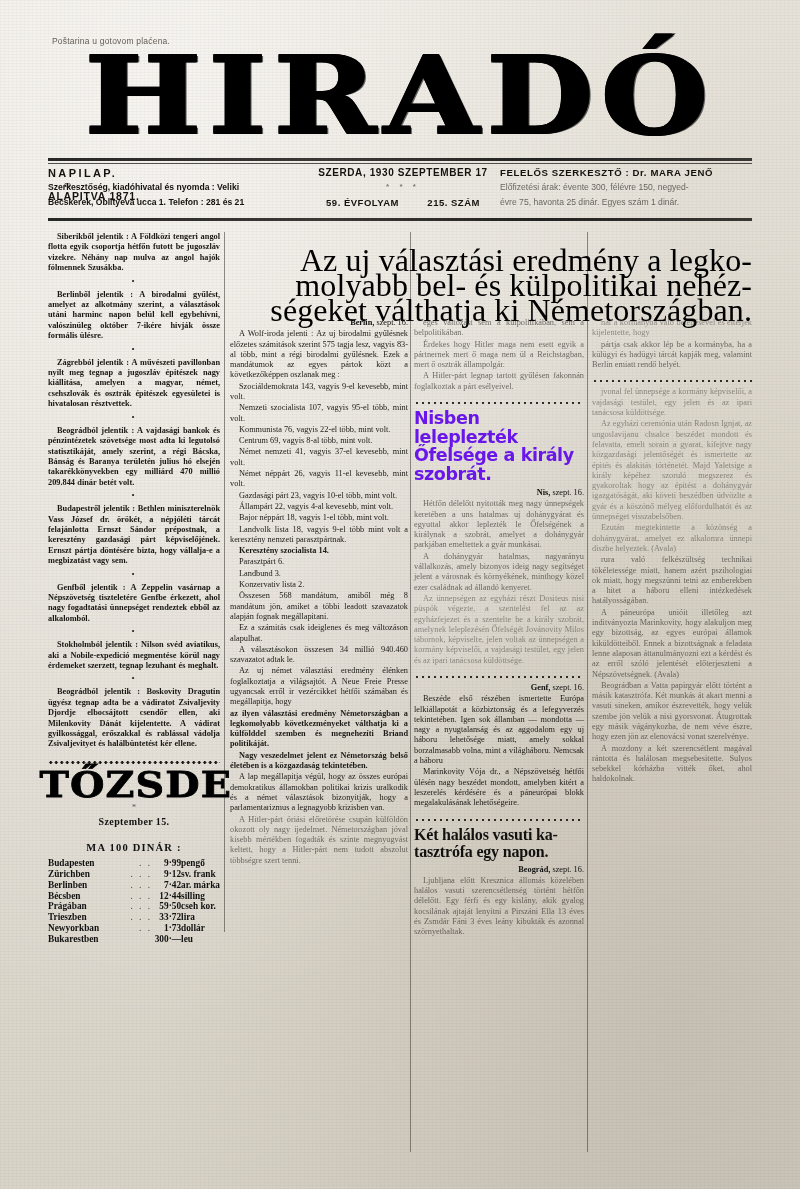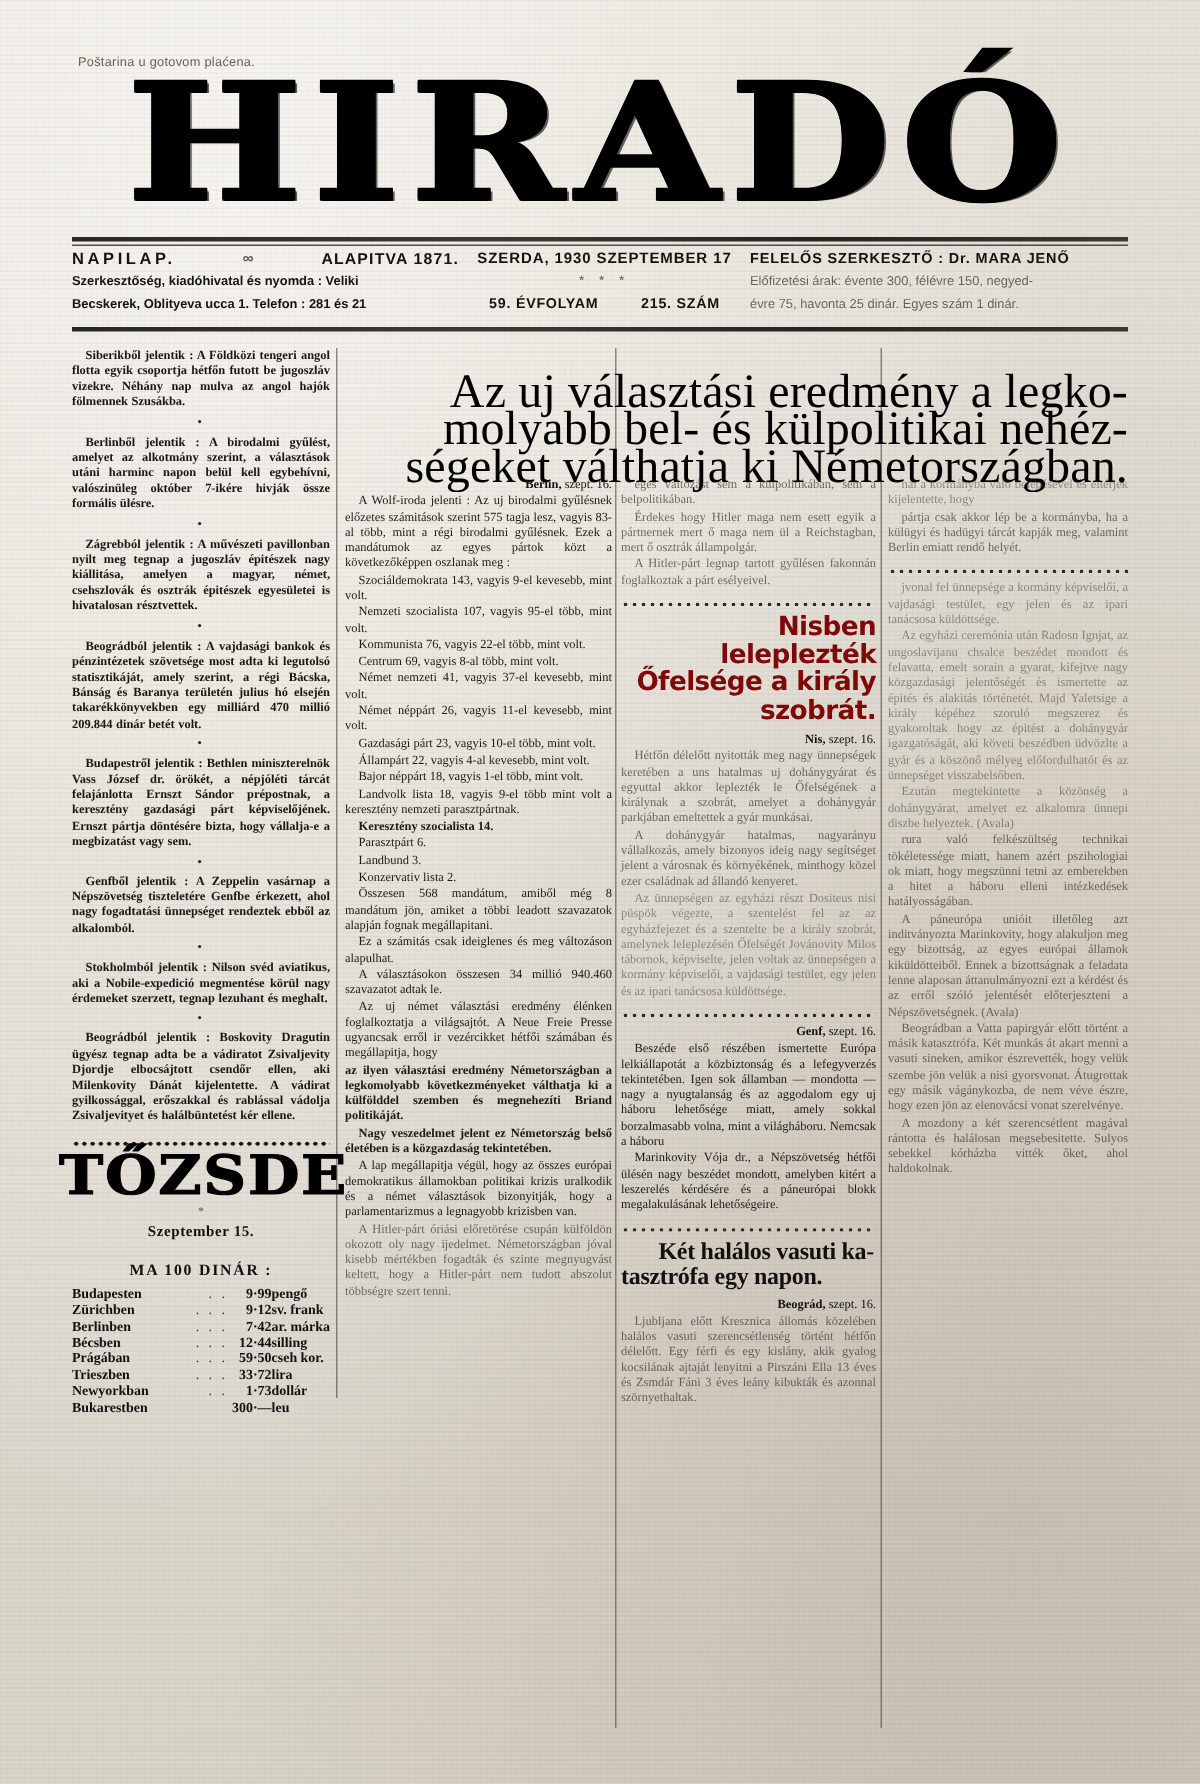--- a/index.html
+++ b/index.html
@@ -76,21 +76,21 @@
   
   .infobar{
     position:absolute;left:48px;top:167px;width:704px;height:48px;
     font-family:"Liberation Sans",sans-serif;
     color:#15130f;
   }
   .info-col{position:absolute;top:0;}
   .info-col.c1{left:0;width:258px;}
   .info-col.c2{left:262px;width:186px;text-align:center;}
   .info-col.c3{left:452px;width:252px;}
-  .ib-row1{font-size:10px;font-weight:700;letter-spacing:.6px;height:15px;white-space:nowrap;}
+  .ib-row1{font-size:10px;font-weight:700;letter-spacing:.6px;height:15px;white-space:nowrap;flex-direction:column;}
   .ib-row2{font-size:8.6px;font-weight:700;height:15px;white-space:nowrap;}
   .ib-row3{font-size:8.6px;font-weight:700;height:15px;white-space:nowrap;}
   .ib-faded{font-weight:400;opacity:.62;}
   .napilap{font-size:11px;font-weight:700;letter-spacing:2.4px;}
   .alapitva{font-size:10.5px;font-weight:700;letter-spacing:.8px;}
   .orn{display:inline-block;padding:0 16px;font-size:10px;opacity:.75;vertical-align:2px;}
   .stars{font-size:8px;letter-spacing:4px;opacity:.55;}
   .evf{font-size:9.5px;font-weight:700;letter-spacing:.5px;}
   .szam{font-size:9.5px;font-weight:700;letter-spacing:.5px;margin-left:26px;}
   .info-c1-l1{display:flex;justify-content:space-between;}
@@ -149,21 +149,21 @@
   .dot-rule{
     height:6px;margin:6px 0 5px 0;
     background-image:radial-gradient(circle, #1b1915 1.1px, rgba(0,0,0,0) 1.4px);
     background-size:6px 6px;background-position:0 2px;
     background-repeat:repeat-x;opacity:.9;
   }
   .headline-2{
     font-family:"DejaVu Sans",sans-serif;
     font-weight:700;
     font-size:17.5px;line-height:18.5px;
-    text-align:right;color:#7f1d1d;
+    text-align:left;color:#6d28d9;
     letter-spacing:-.4px;
     margin:2px 0 5px 0;
     filter:contrast(1.2);
   }
   .headline-2 .small{
     font-size:12.5px;line-height:14px;display:block;letter-spacing:0;
   }
   .headline-3{
     font-family:"Liberation Serif",serif;
     font-weight:700;
@@ -386,21 +386,21 @@
 
     <div class="dot-rule"></div>
     <div class="dateline">
       <b>Genf,</b><span> szept. 16.</span>
     </div>
     <p class="body">Beszéde első részében ismertette Európa lelkiállapotát a közbiztonság és a lefegyverzés tekintetében. Igen sok államban — mondotta — nagy a nyugtalanság és az aggodalom egy uj háboru lehetősége miatt, amely sokkal borzalmasabb volna, mint a világháboru. Nemcsak a háboru</p>
     <p class="body">Marinkovity Vója dr., a Népszövetség hétfői ülésén nagy beszédet mondott, amelyben kitért a leszerelés kérdésére és a páneurópai blokk megalakulásának lehetőségeire.</p>
 
     <div class="dot-rule"></div>
     <div class="headline-3">
-      <span style="display:block;margin-left:25px;">Két halálos vasuti ka-</span>
+      <span style="display:block;">Két halálos vasuti ka-</span>
       <span style="display:block;">tasztrófa egy napon.</span>
     </div>
     <div class="dateline">
       <b>Beográd,</b><span> szept. 16.</span>
     </div>
     <p class="body faded">Ljubljana előtt Kresznica állomás közelében halálos vasuti szerencsétlenség történt hétfőn délelőtt. Egy férfi és egy kislány, akik gyalog kocsilának ajtaját lenyitni a Pirszáni Ella 13 éves és Zsmdár Fáni 3 éves leány kibukták és azonnal szörnyethaltak.</p>
   </div>
 
   <div class="col col4" style="top:318px;">
     <p class="body vfaded">nal a kormányba való belépésével és eltérjek kijelentette, hogy</p>

